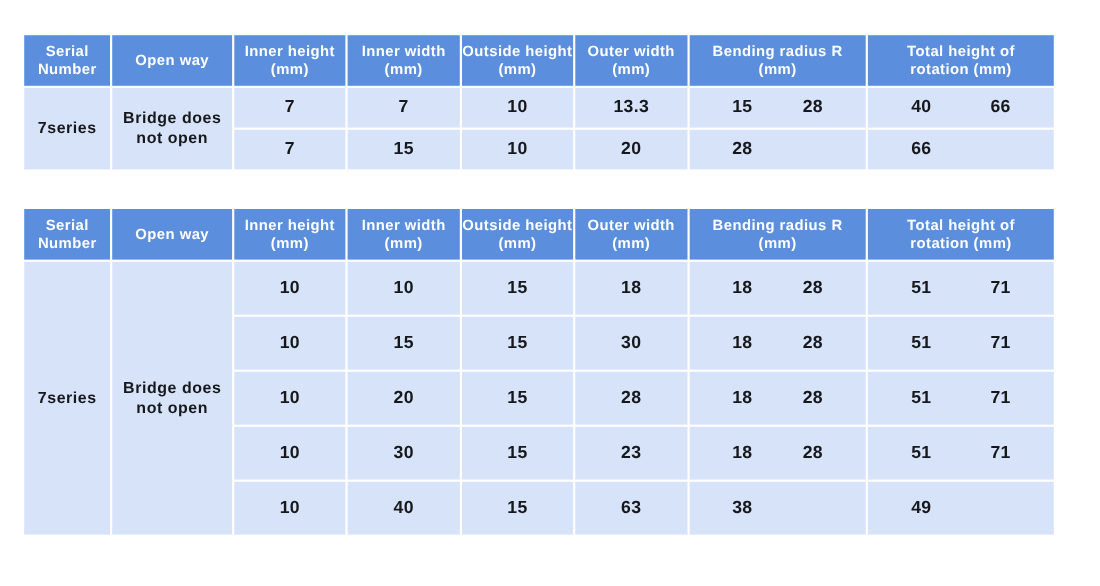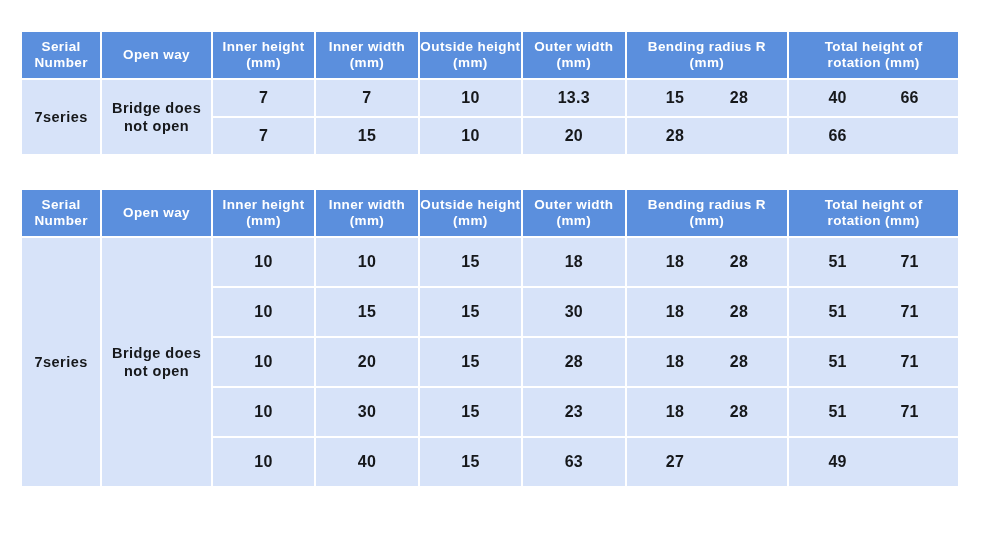--- a/index.html
+++ b/index.html
@@ -325,21 +325,21 @@
           </div>
         </td>
       </tr>
       <tr class="data-row">
         <td>10</td>
         <td>40</td>
         <td>15</td>
         <td>63</td>
         <td class="col-br">
           <div class="dual single">
-            <span class="v first">27</span>
+            <span class="v first">38</span>
             <span class="v second"></span>
           </div>
         </td>
         <td class="col-th">
           <div class="dual single">
             <span class="v first">49</span>
             <span class="v second"></span>
           </div>
         </td>
       </tr>

